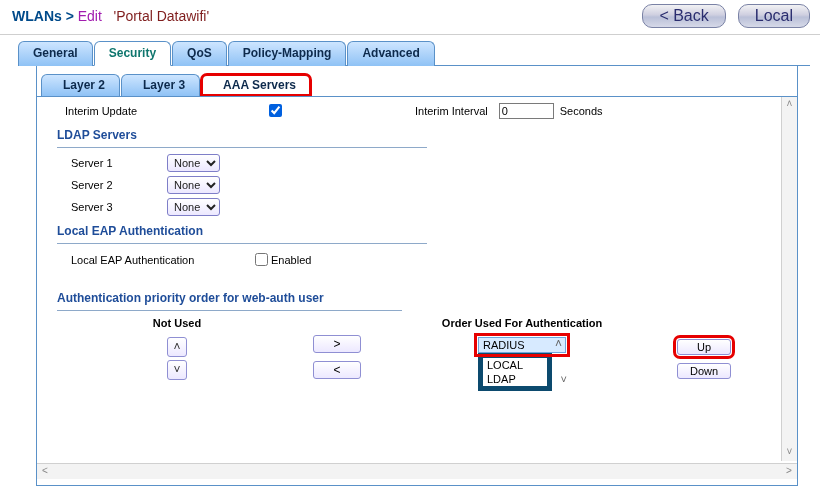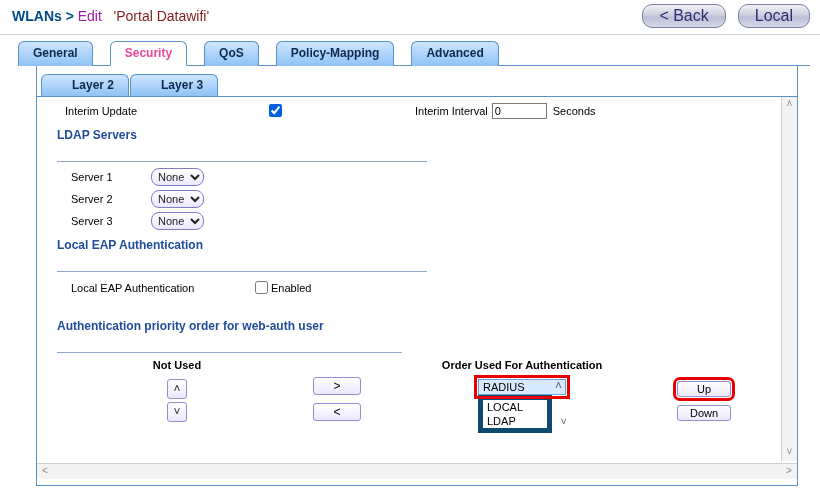--- a/index.html
+++ b/index.html
@@ -37,42 +37,42 @@
     padding: 2px 16px;
     margin-left: 12px;
     cursor: pointer;
   }
   .tabs-wrap {
     padding: 6px 10px 0 18px;
     position: relative;
   }
   .tabs {
     display: flex;
-    gap: 16px;
+    gap: 0;
     position: relative;
     z-index: 2;
     text-align: center;
   }
   .tab {
     background: linear-gradient(#cde5ff, #8fc2f5);
     border: 1px solid #5a91c8;
     border-bottom: none;
     border-radius: 6px 6px 0 0;
     padding: 4px 14px 5px 14px;
     color: #0d2a4c;
     font-weight: bold;
     font-size: 12px;
     margin-right: 1px;
     cursor: pointer;
   }
   .tab.active {
     background: #fff;
     border-color: #5a91c8;
     border-bottom: 1px solid #fff;
-    color: #ec4899;
+    color: #0f766e;
   }
   .tab-baseline {
     border-bottom: 1px solid #5a91c8;
     margin-top: -1px;
   }
   .pane {
     margin: 0 12px 0 18px;
     border: 1px solid #5a91c8;
     border-top: none;
     padding: 8px 0 0 0;
@@ -81,21 +81,21 @@
   }
   .subtabs {
     display: flex;
     padding-left: 4px;
   }
   .subtab {
     background: linear-gradient(#cde5ff, #8fc2f5);
     border: 1px solid #5a91c8;
     border-bottom: none;
     border-radius: 6px 6px 0 0;
-    padding: 3px 14px 4px 30px;
+    padding: 3px 14px 4px 21px;
     color: #0d2a4c;
     font-weight: bold;
     font-size: 12px;
     margin-right: 1px;
     cursor: pointer;
   }
   .subtab.active {
     background: #fff;
   }
   .redbox { outline: 3px solid #e60000; outline-offset: -2px; }
@@ -105,46 +105,47 @@
     position: relative;
   }
   .content-inner {
     padding: 4px 8px 12px 20px;
     height: calc(100% - 18px);
     overflow: hidden;
   }
   .interim-row { display: flex; align-items: center; }
   .interim-row .label { width: 200px; margin-left: 8px; }
   .interim-row .cbwrap { width: 150px; }
-  .interim-row .intv-label { margin-right: 4px; }
+  .interim-row .intv-label { margin-right: 11px; }
   .interim-row input[type="text"] {
     width: 55px;
     border: 1px solid #7a7a7a;
     font-size: 11px;
     padding: 1px 2px;
     margin-right: 6px;
   }
   .section-h {
     color: #1f4d99;
     font-weight: bold;
     font-size: 12px;
     border-bottom: 1px solid #8ea9c9;
-    padding-bottom: 19px;
+    padding-bottom: 5px;
     margin: 8px 0 6px 0;
     width: 370px;
   }
   .server-row { display: flex; align-items: center; margin: 4px 0 4px 14px; }
   .server-row .slabel { width: 80px; }
   select.nice {
     font-size: 11px;
     border: 1px solid #7e7ec8;
-    border-radius: 8px;
+    border-radius: 3px;
     background: linear-gradient(#fff, #ece8ff);
     padding: 1px 2px;
     color: #222;
+    margin-left: 16px;
   }
   .local-eap-row { display: flex; align-items: center; margin: 6px 0 0 14px; }
   .local-eap-row .elabel { width: 180px; }
   .priority-area {
     display: flex;
     gap: 40px;
   }
   .col { text-align: center; }
   .col-h { font-weight: bold; margin-bottom: 8px; }
   .notused-col { width: 180px; margin-left: 30px;}
@@ -278,20 +279,21 @@
     <div class="tab">QoS</div>
     <div class="tab">Policy-Mapping</div>
     <div class="tab">Advanced</div>
   </div>
   <div class="tab-baseline"></div>
 
   <div class="pane">
     <div class="subtabs">
       <div class="subtab">Layer 2</div>
       <div class="subtab">Layer 3</div>
+      <div class="subtab active redbox">AAA Servers</div>
     </div>
 
     <div class="content-scroll">
       <div class="content-inner">
 
         <div class="interim-row">
           <div class="label">Interim Update</div>
           <div class="cbwrap">
             <input type="checkbox" checked="" style="">
           </div>

